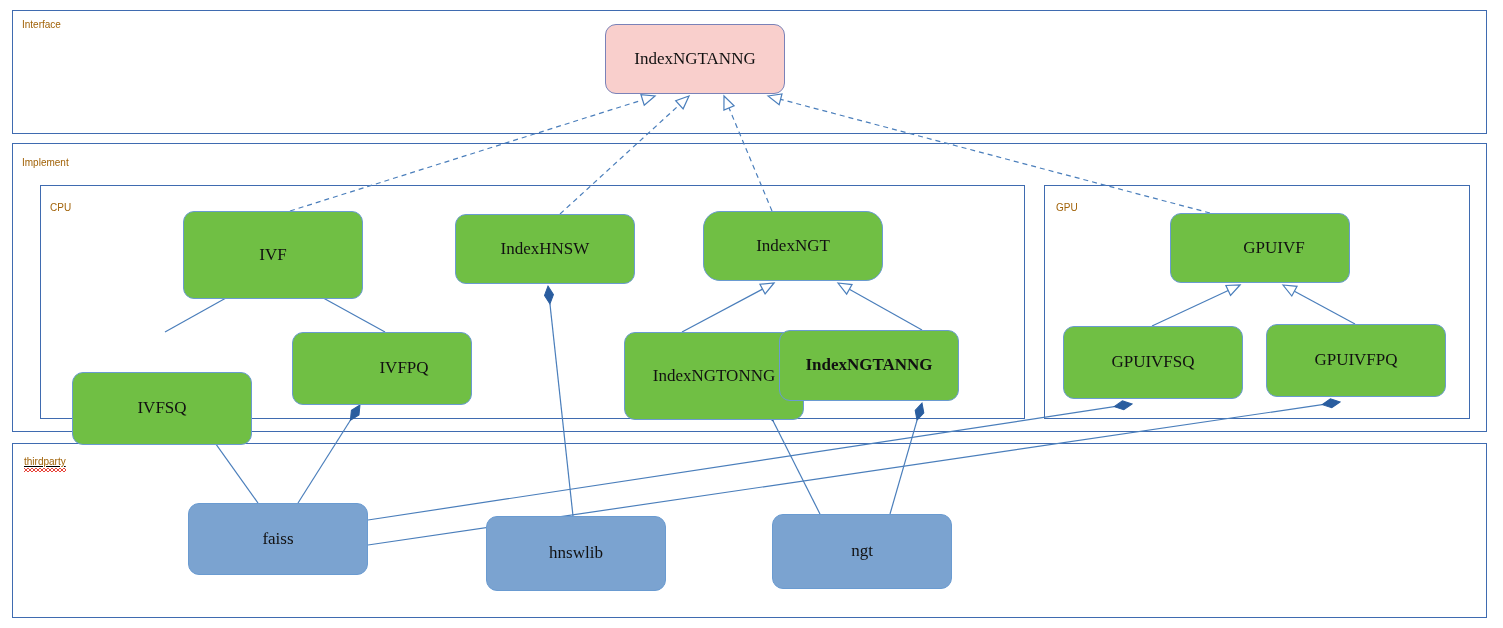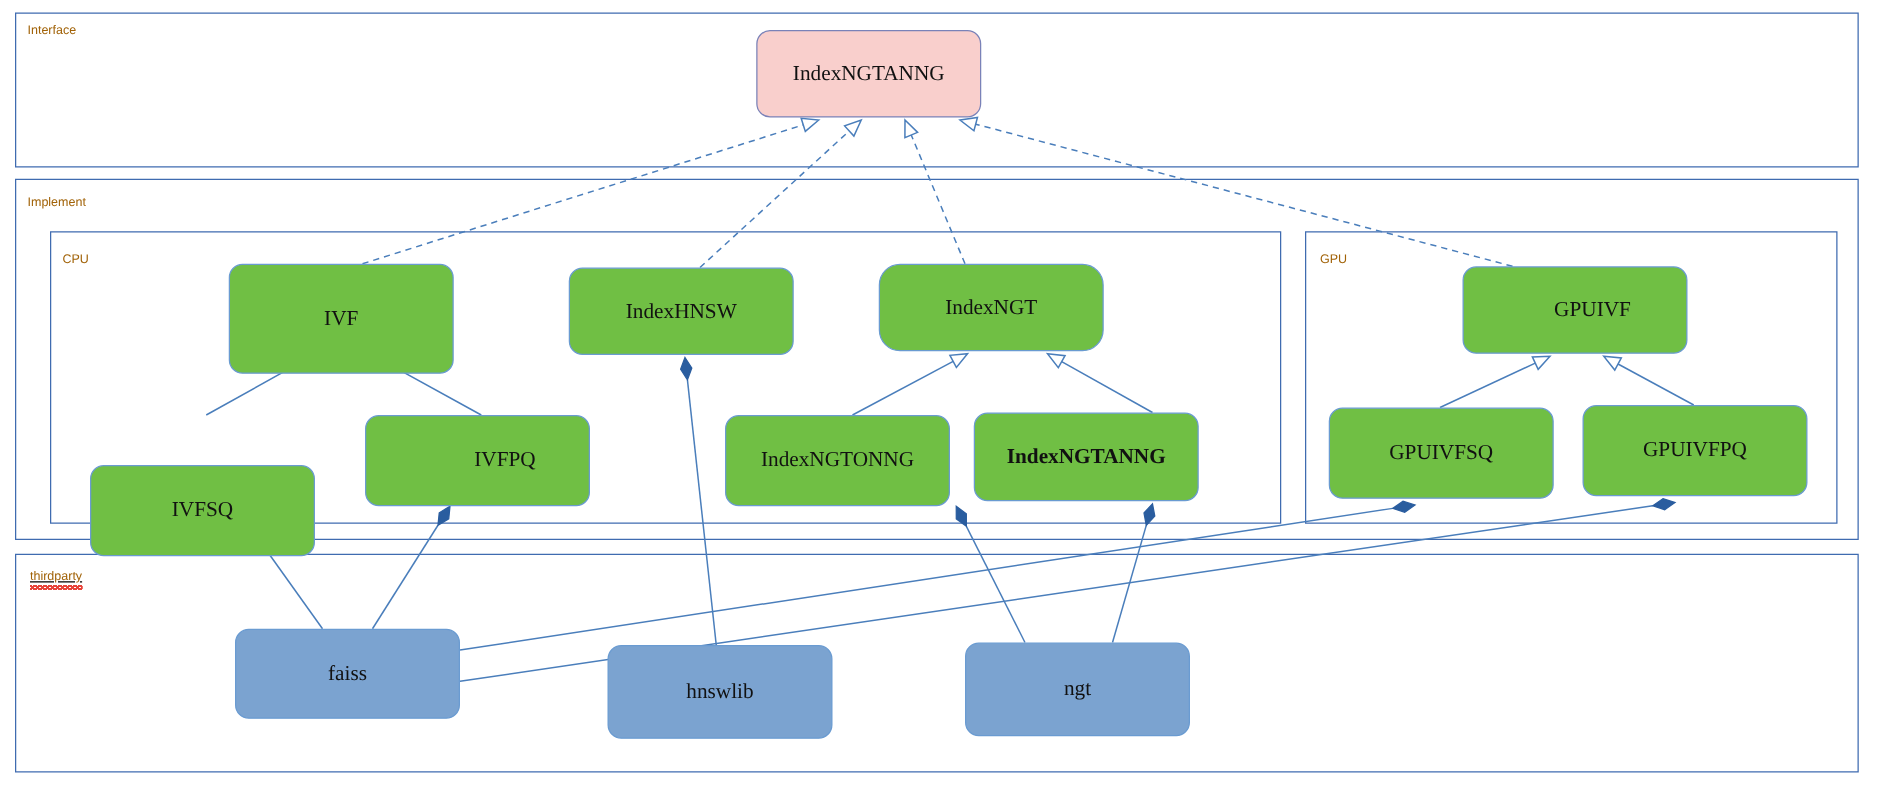--- a/index.html
+++ b/index.html
@@ -175,21 +175,21 @@
       </div>
       <div class="node impl" style="left: 1170px; top: 213px; width: 180px; height: 70px; padding-left: 28px;">
         <span>GPUIVF</span>
       </div>
       <div class="node impl" style="left: 72px; top: 332px; width: 180px; height: 73px; margin-top: 40px;">
         <span>IVFSQ</span>
       </div>
       <div class="node impl" style="left: 292px; top: 332px; width: 180px; height: 73px; padding-left: 44px;">
         <span>IVFPQ</span>
       </div>
-      <div class="node impl" style="left: 580px; top: 332px; width: 180px; height: 73px;">
+      <div class="node impl" style="left: 624px; top: 332px; width: 180px; height: 88px;">
         <span>IndexNGTONNG</span>
       </div>
       <div class="node impl" style="left: 779px; top: 330px; width: 180px; height: 71px; font-weight: bold;">
         <span>IndexNGTANNG</span>
       </div>
       <div class="node impl" style="left: 1063px; top: 326px; width: 180px; height: 73px;">
         <span>GPUIVFSQ</span>
       </div>
       <div class="node impl" style="left: 1266px; top: 324px; width: 180px; height: 73px;">
         <span>GPUIVFPQ</span>

